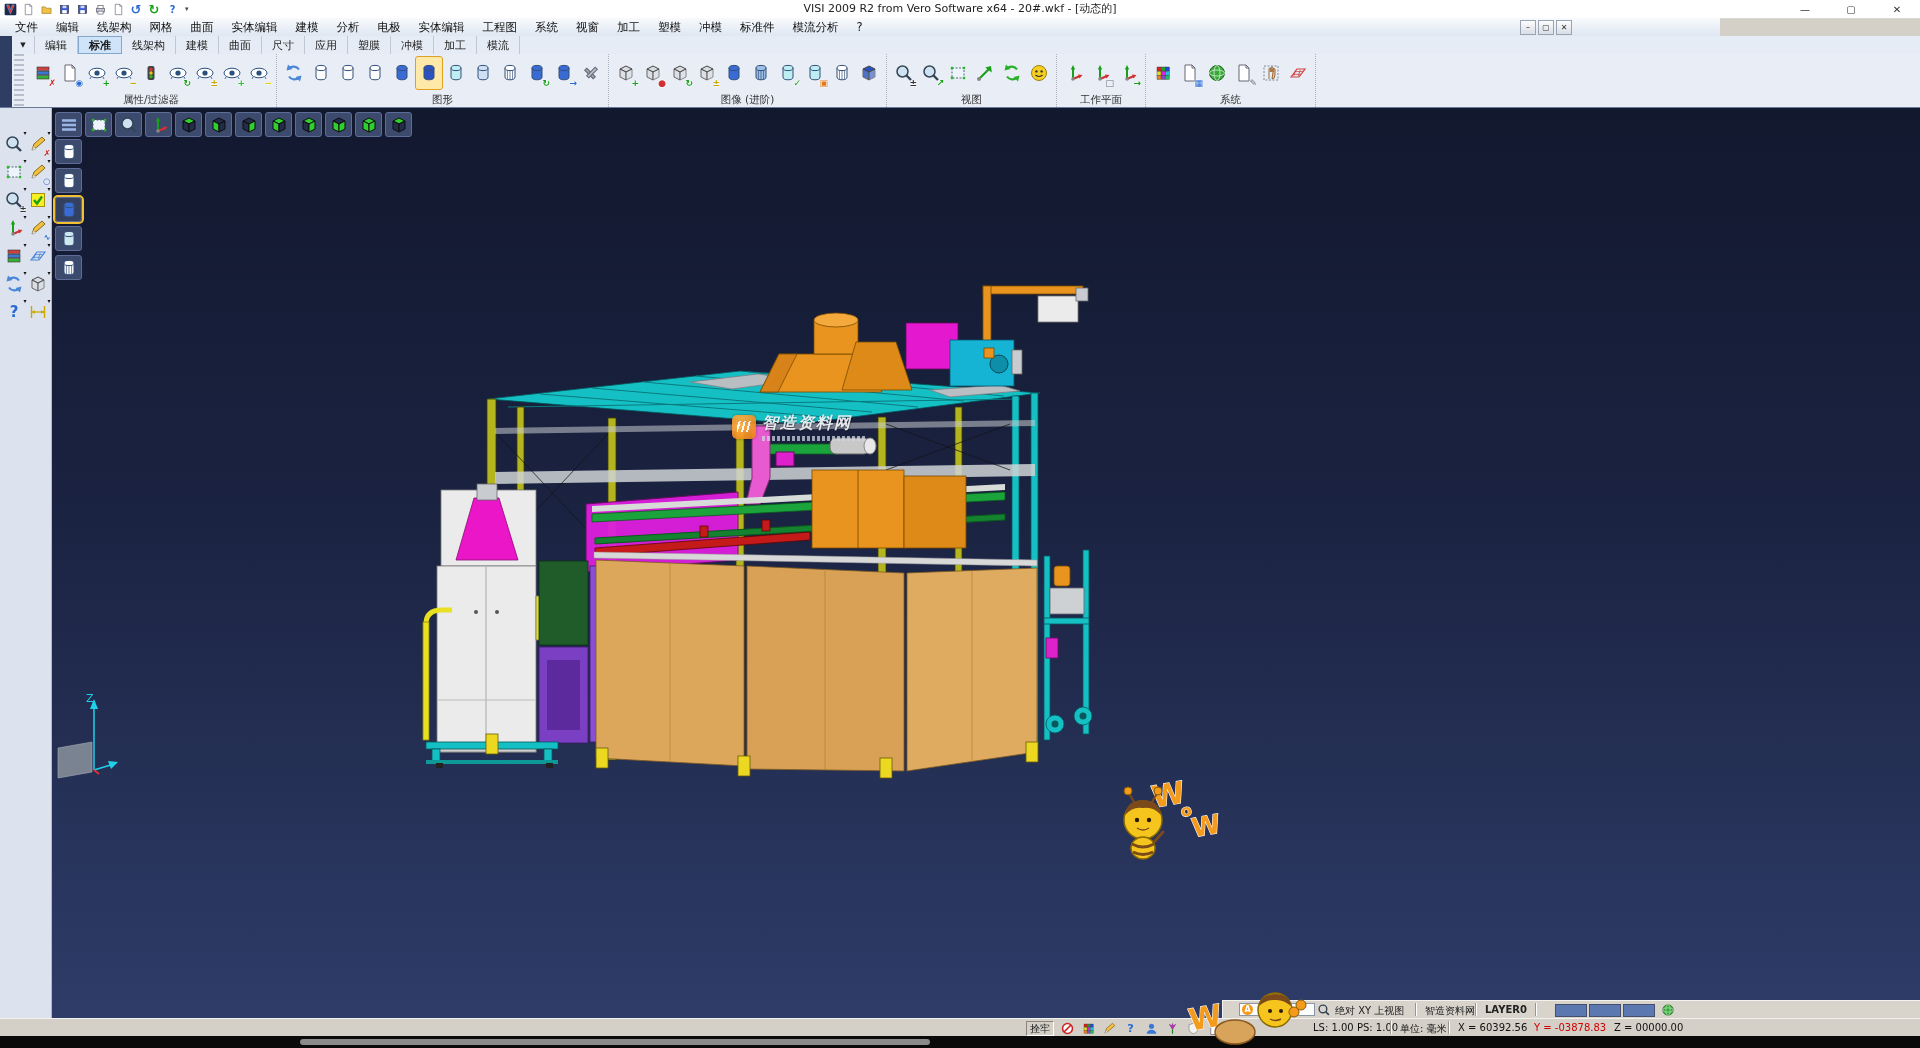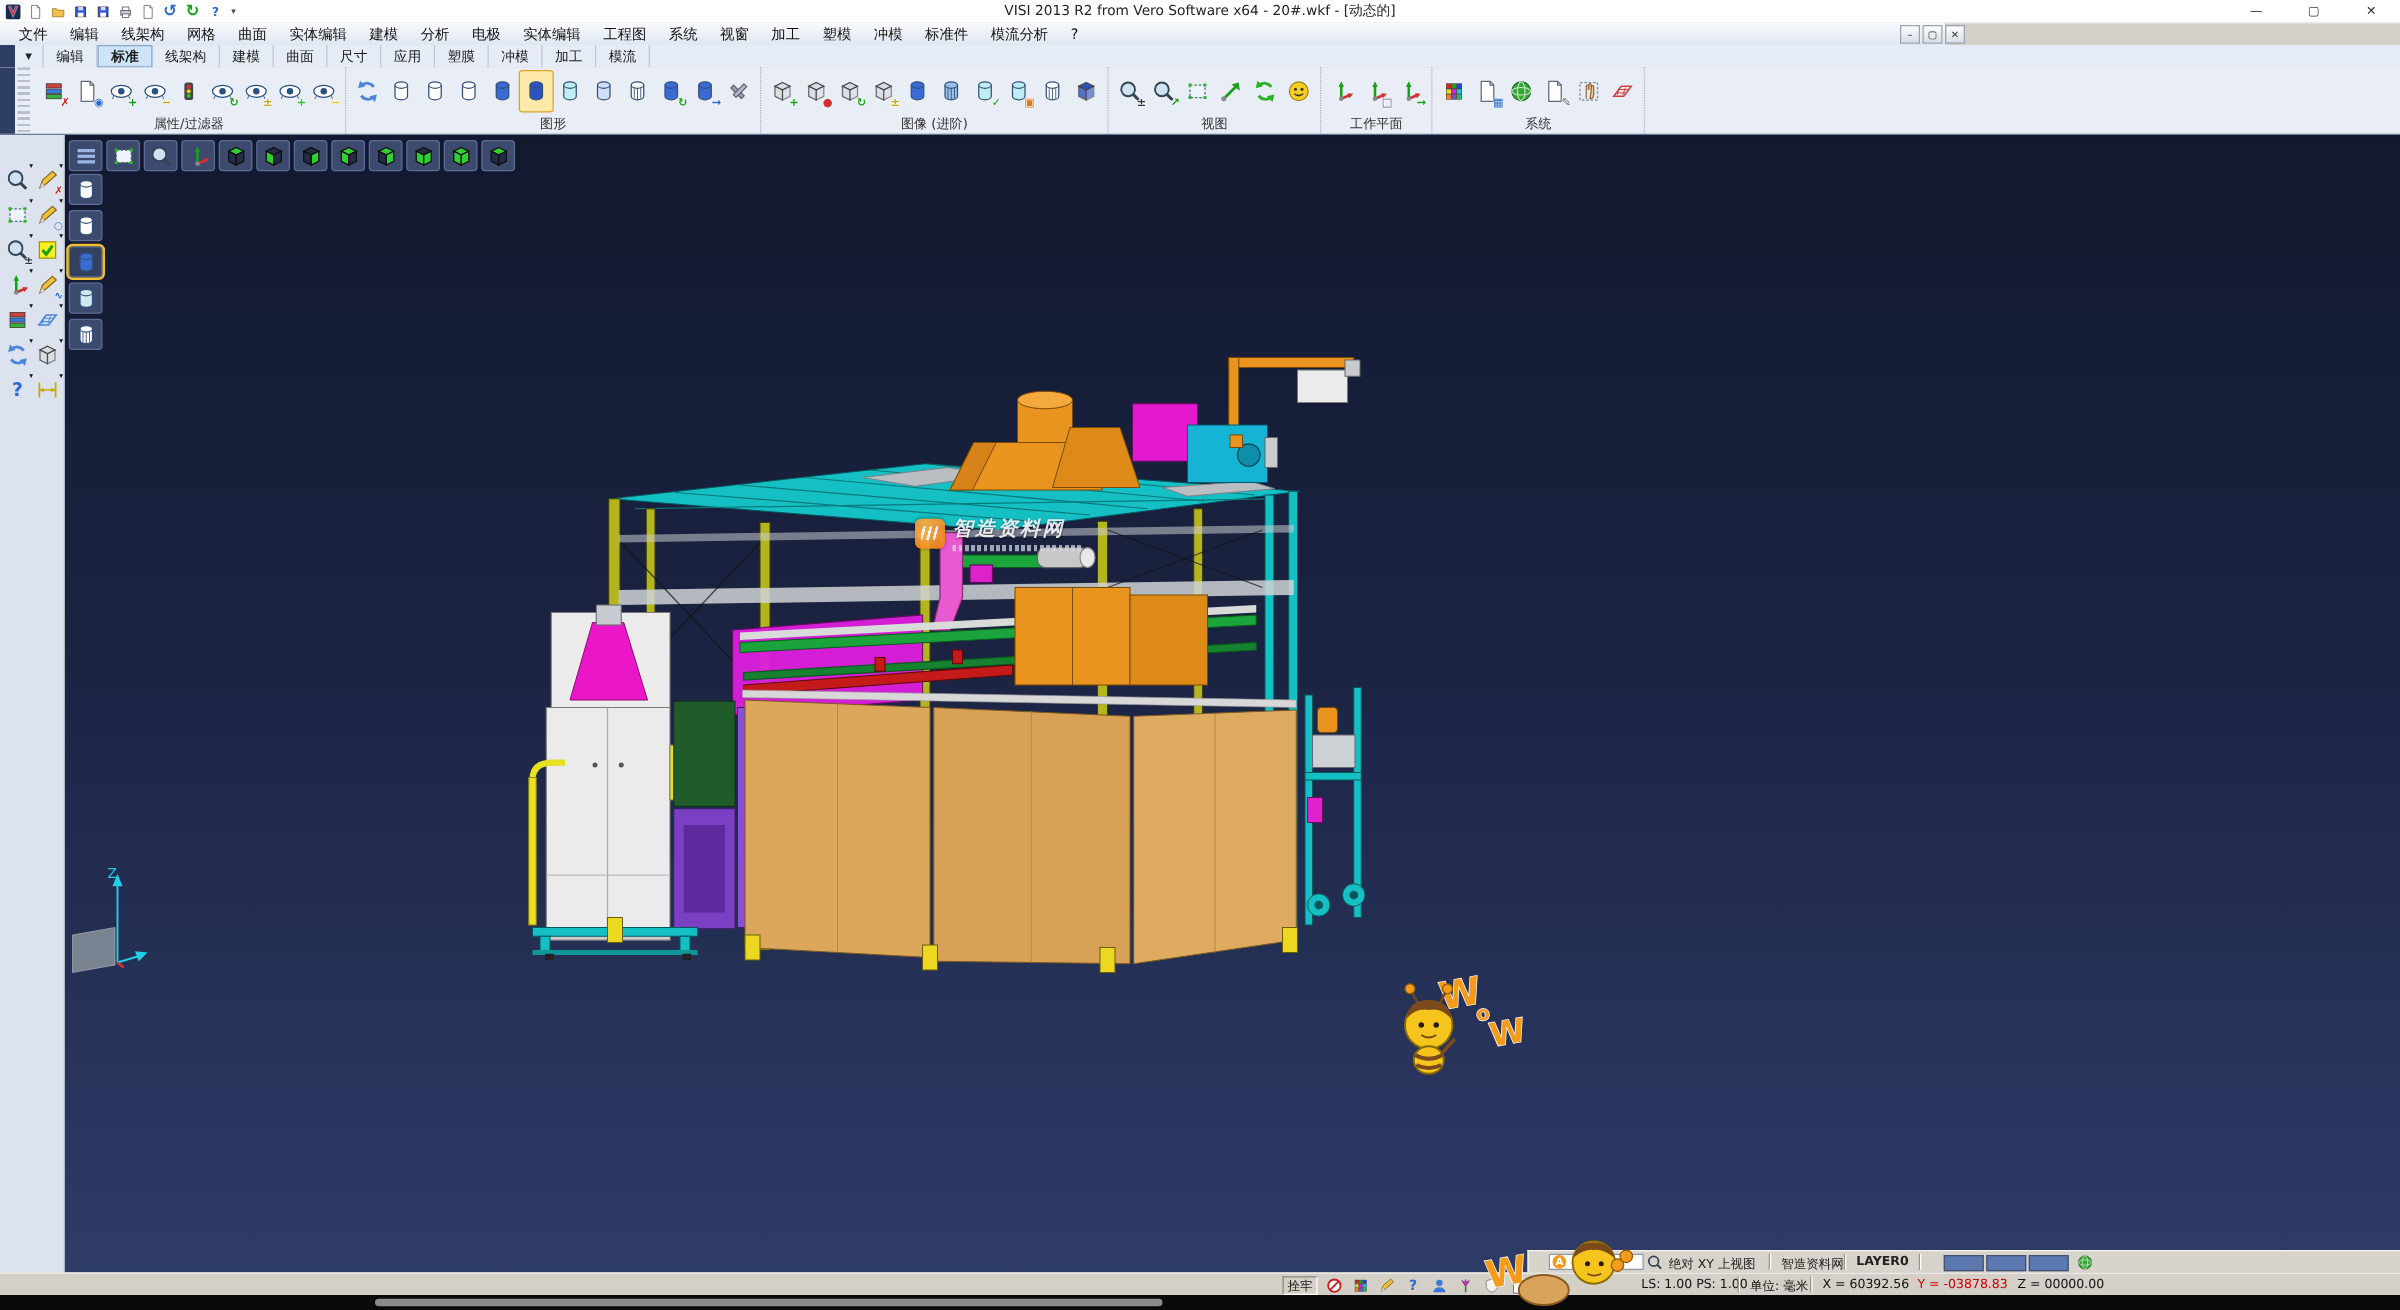--- a/index.html
+++ b/index.html
@@ -12,21 +12,21 @@
   #qat{position:absolute;left:2px;top:1px;height:16px;display:flex;align-items:center;gap:2px;}
   .qbtn{width:16px;height:15px;display:inline-flex;align-items:center;justify-content:center;}
   .qbtn svg{width:13px;height:13px;}
   #qat-caret{font-size:7px;color:#444;margin-left:3px;}
   #win-title{position:absolute;left:0;top:0;width:1920px;height:18px;text-align:center;
     line-height:18px;font-size:11px;color:#222;pointer-events:none;}
   #win-btns{position:absolute;right:0;top:0;height:18px;display:flex;}
   .wbtn{width:46px;height:18px;display:inline-flex;align-items:center;justify-content:center;
     font-size:10px;color:#333;}
   
-  #menubar{position:absolute;left:0;top:18px;width:1556px;height:18px;
+  #menubar{position:absolute;left:0;top:18px;width:1720px;height:18px;
     background:linear-gradient(#f8fafd,#dfe7f2);display:flex;align-items:center;padding-left:6px;box-sizing:border-box;}
   .menu-item{padding:0 9px;line-height:18px;font-size:11.5px;color:#111;white-space:nowrap;}
   #mdi-controls{position:absolute;left:1520px;top:20px;display:flex;gap:2px;}
   .mdibtn{width:14px;height:13px;border:1px solid #9aa4b4;background:linear-gradient(#fdfdfd,#d8dde6);
     font-size:8px;display:inline-flex;align-items:center;justify-content:center;color:#333;}
   
   #tabrow{position:absolute;left:0;top:36px;width:1920px;height:18px;background:#e6ecf5;
     display:flex;align-items:stretch;}
   #tab-corner{width:12px;height:18px;background:#2e3d62;}
   #tab-caret{width:22px;display:flex;align-items:center;justify-content:center;font-size:7px;color:#222;
@@ -172,21 +172,21 @@
       <span class="qbtn">
         <span style="font-size:13px;font-weight:bold;color:#18a018;">↻</span>
       </span>
       <span class="qbtn">
         <svg width="20" height="20" viewBox="0 0 20 20">
           <text x="10" y="15" font-size="15" font-weight="bold" fill="#2a6ad4" text-anchor="middle">?</text>
         </svg>
       </span>
       <span id="qat-caret">▾</span>
   </div>
-  <div id="win-title">VISI 2013 R2 from Vero Software x64 - 20#.wkf - [动态的]</div>
+  <div id="win-title">VISI 2009 R2 from Vero Software x64 - 20#.wkf - [动态的]</div>
   <div id="win-btns">
     <span class="wbtn">—</span>
     <span class="wbtn">▢</span>
     <span class="wbtn">✕</span>
   </div>
 </div>
 
 <div id="menubar">
     <span class="menu-item">文件</span>
     <span class="menu-item">编辑</span>

